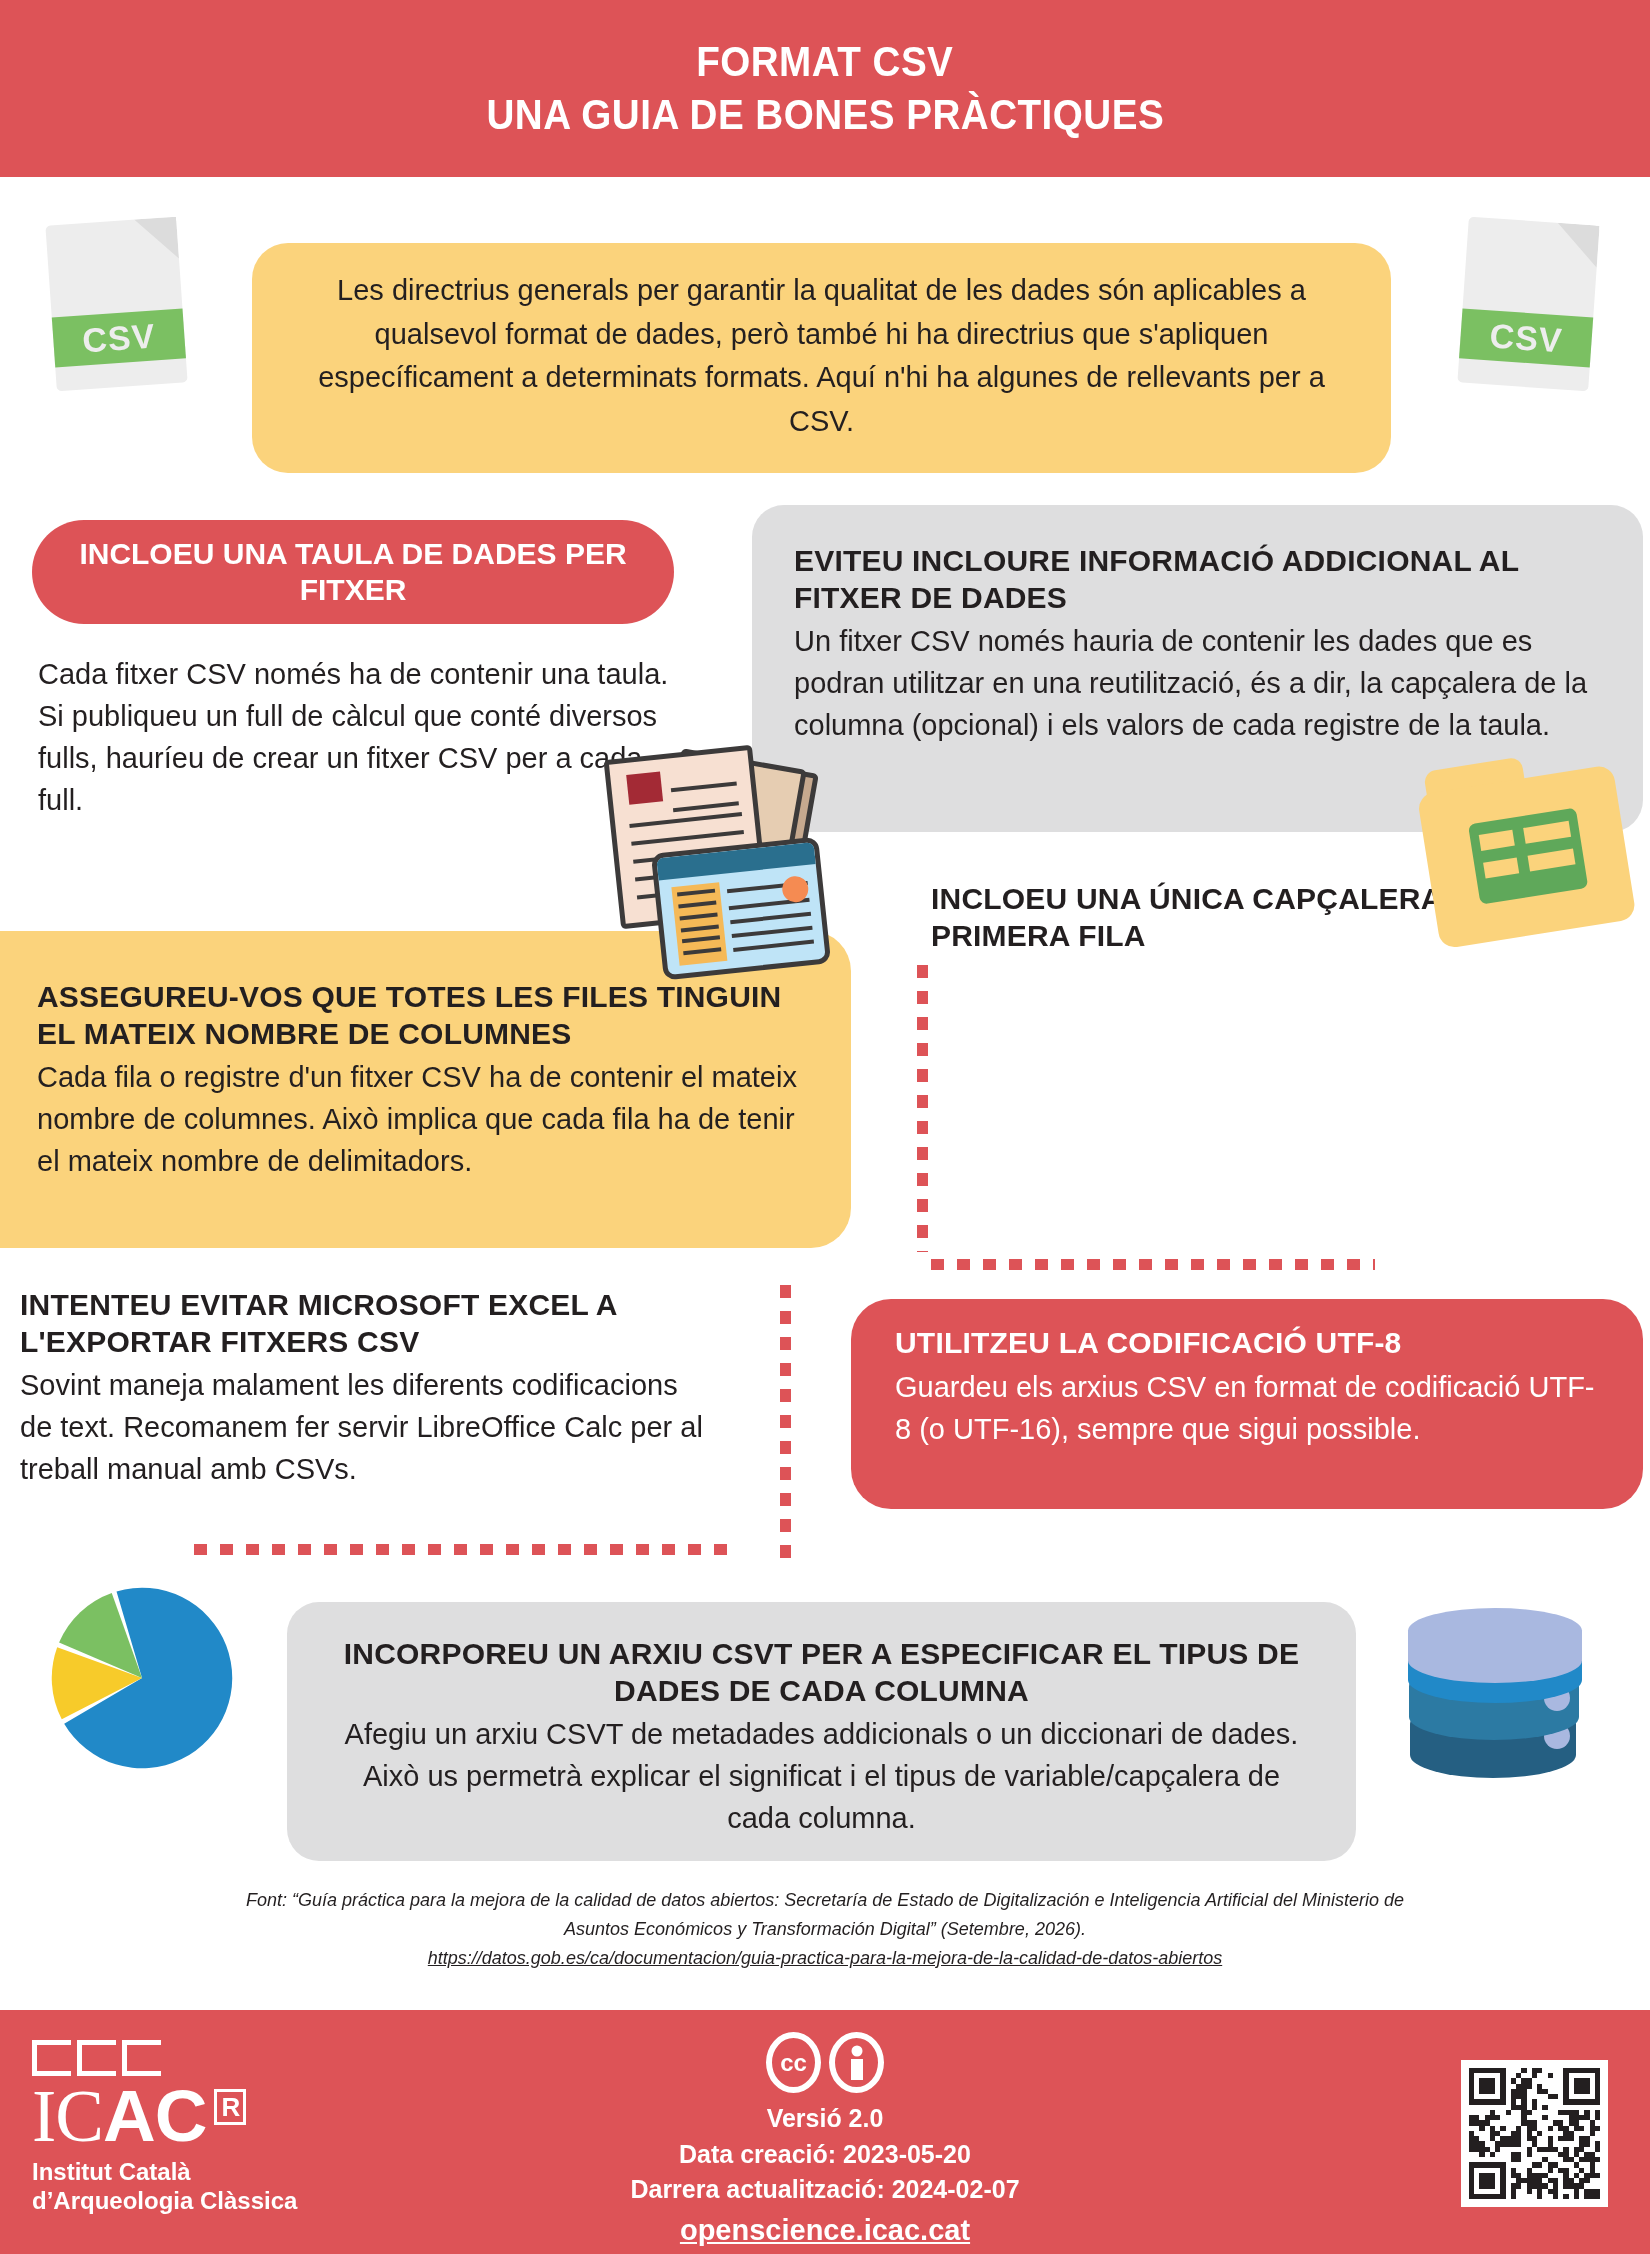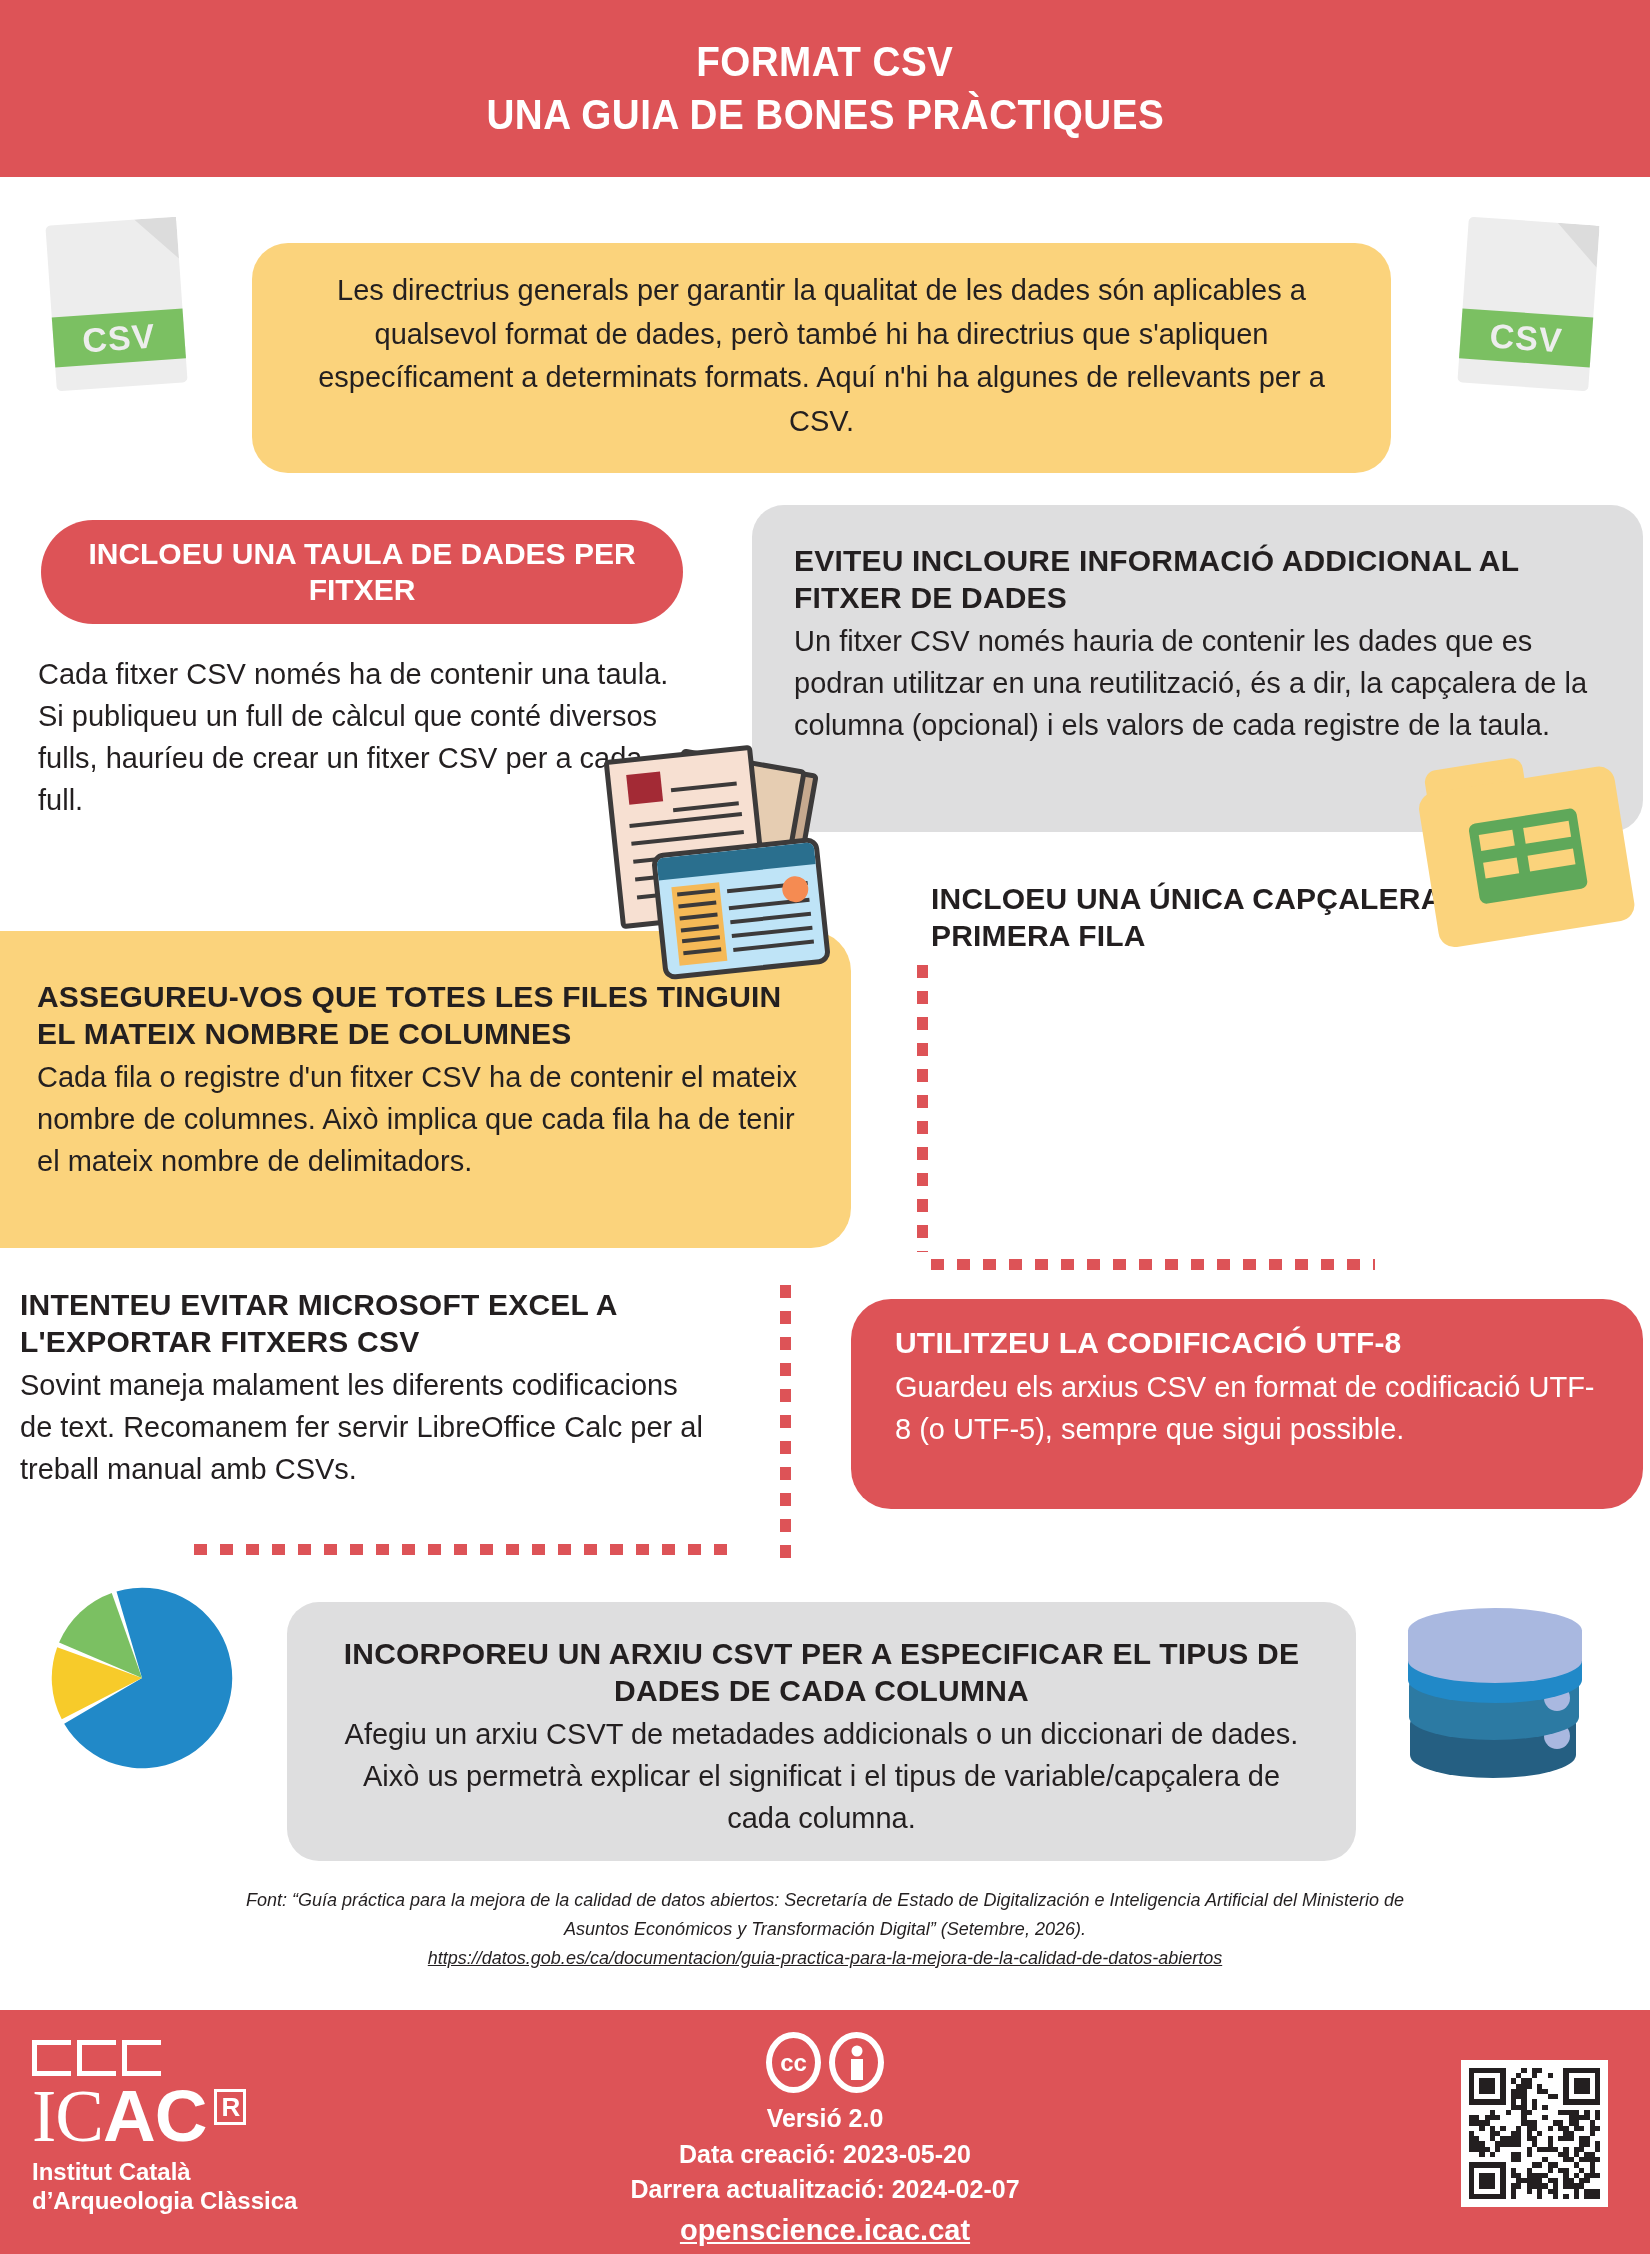--- a/index.html
+++ b/index.html
@@ -264,21 +264,21 @@
     <div class="csv-doc" id="csv-doc-right">
       <div class="sheet"></div>
       <div class="fold"></div>
       <div class="band">CSV</div>
     </div>
     <div class="intro-box">
       <span>Les directrius generals per garantir la qualitat de les dades són aplicables a qualsevol format de dades, però també hi ha directrius que s'apliquen específicament a determinats formats. Aquí n'hi ha algunes de rellevants per a CSV.</span>
     </div>
   </div>
 
-  <div class="pill-red" style="left:41px; top:520px; width:642px; height:104px; font-size:30px; line-height:1.2;">
+  <div class="pill-red" style="left:32px; top:520px; width:642px; height:104px; font-size:30px; line-height:1.2;">
     <span>INCLOEU UNA TAULA DE DADES PER FITXER</span>
   </div>
   <div style="position:absolute; left:38px; top:653px; width:653px;">
     <p class="bodytext">Cada fitxer CSV només ha de contenir una taula. Si publiqueu un full de càlcul que conté diversos fulls, hauríeu de crear un fitxer CSV per a cada full.</p>
   </div>
 
   <div class="card-gray" style="left:752px; top:505px; width:891px; height:327px; padding:38px 42px 30px 42px;">
     <p class="heading">EVITEU INCLOURE INFORMACIÓ ADDICIONAL AL FITXER DE DADES</p>
     <p class="bodytext">Un fitxer CSV només hauria de contenir les dades que es podran utilitzar en una reutilització, és a dir, la capçalera de la columna (opcional) i els valors de cada registre de la taula.</p>
   </div>
@@ -339,21 +339,21 @@
 
   <div style="position:absolute; left:20px; top:1287px; width:693px;">
     <p class="heading">INTENTEU EVITAR MICROSOFT EXCEL A L'EXPORTAR FITXERS CSV</p>
     <p class="bodytext">Sovint maneja malament les diferents codificacions de text. Recomanem fer servir LibreOffice Calc per al treball manual amb CSVs.</p>
   </div>
   <div class="dash-h" style="left:194px; top:1544px; width:535px;"></div>
   <div class="dash-v" style="left:780px; top:1285px; height:277px;"></div>
 
   <div class="card-red" style="left:851px; top:1299px; width:792px; height:210px; padding:26px 40px 20px 44px;">
     <p class="heading">UTILITZEU LA CODIFICACIÓ UTF-8</p>
-    <p class="bodytext">Guardeu els arxius CSV en format de codificació UTF-8 (o UTF-5), sempre que sigui possible.</p>
+    <p class="bodytext">Guardeu els arxius CSV en format de codificació UTF-8 (o UTF-16), sempre que sigui possible.</p>
   </div>
 
   <div class="illus piechart" style="left:48px; top:1584px;">
     <svg width="188" height="188" viewBox="0 0 200 200">
       <g id="pie-slices">
           <path d="M 100 100 L 72.89522014308386 7.905858444154475 A 96 96 0 1 1 17.198687756103283 148.57924135563172 Z" fill="#2189c8"></path>
           <path d="M 100 100 L 14.616028164035441 143.88140099763467 A 96 96 0 0 1 9.789508404552791 67.1660662407358 Z" fill="#f7cb2a"></path>
           <path d="M 100 100 L 11.76300743149747 62.18157667926873 A 96 96 0 0 1 67.7966493039755 9.562484532419518 Z" fill="#7bc062"></path>
         </g>
     </svg>

